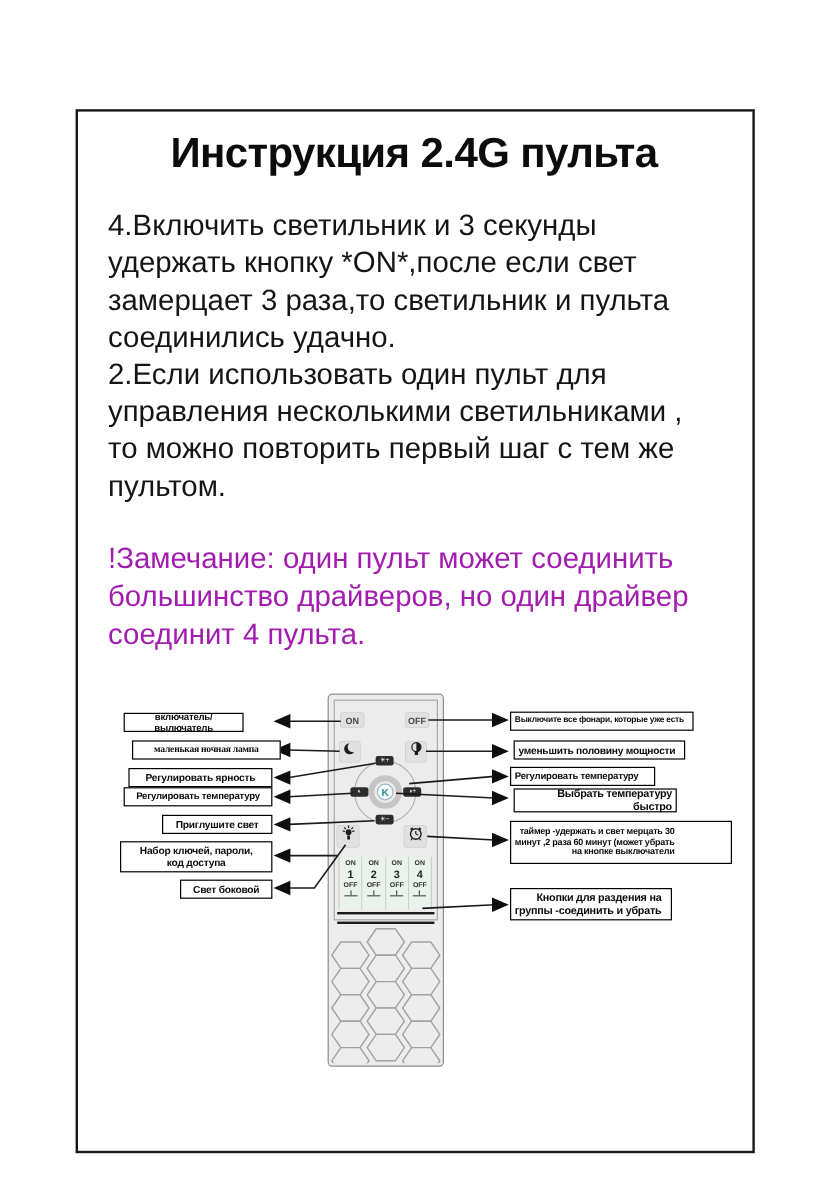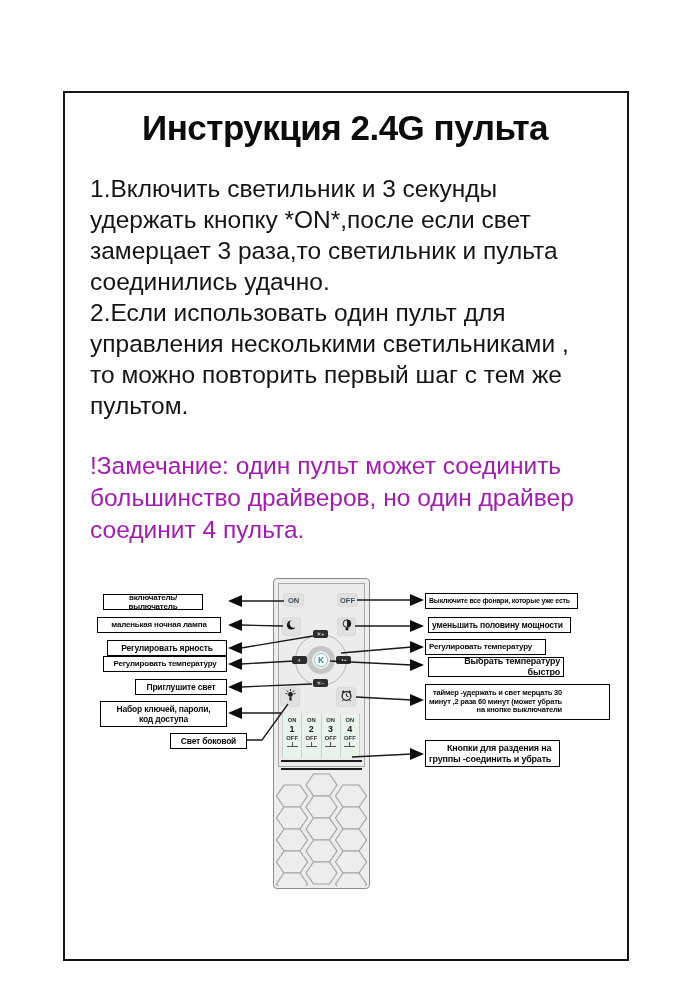--- a/index.html
+++ b/index.html
@@ -51,21 +51,21 @@
 </style>
 </head>
 <body>
 
 <div id="page">
 
   <div class="frame"></div>
 
   <div class="title">Инструкция 2.4G пульта</div>
 
-  <div class="bodytext">1.Включить светильник и 3 секунды
+  <div class="bodytext">4.Включить светильник и 3 секунды
 удержать кнопку *ON*,после если свет
 замерцает 3 раза,то светильник и пульта
 соединились удачно.
 2.Если использовать один пульт для
 управления несколькими светильниками ,
 то можно повторить первый шаг с тем же
 пультом.</div>
   <div class="notetext">!Замечание: один пульт может соединить
 большинство драйверов, но один драйвер
 соединит 4 пульта.</div>
@@ -215,27 +215,27 @@
       <polygon points="424,600 410,594 410,606"></polygon>
       <polygon points="424,626 410,620 410,632"></polygon>
       <polygon points="424,647 410,641 410,653"></polygon>
       <polygon points="424,665 410,659 410,671"></polygon>
       <polygon points="424,700 410,694 410,706"></polygon>
       <polygon points="424,754 410,748 410,760"></polygon>
     </g>
   </svg>
 
   <div class="callout cl-left" style="left:103px;top:594px;width:100px;height:16px;font-size:8px;">включатель/вылючатель</div>
-  <div class="callout cl-left" style="left:97px;top:617px;width:124px;height:16px;font-size:8px;">маленькая ночная лампа</div>
+  <div class="callout cl-left" style="left:110px;top:617px;width:124px;height:16px;font-size:8px;font-family:Liberation Serif, serif;">маленькая ночная лампа</div>
   <div class="callout cl-left" style="left:107px;top:640px;width:120px;height:16px;font-size:8.5px;">Регулировать ярность</div>
   <div class="callout cl-left" style="left:103px;top:656px;width:124px;height:16px;font-size:8px;">Регулировать температуру</div>
   <div class="callout cl-left" style="left:135px;top:679px;width:92px;height:16px;font-size:8.5px;">Приглушите свет</div>
   <div class="callout cl-left" style="left:100px;top:701px;width:127px;height:26px;font-size:8.5px;">Набор ключей, пароли,
 код доступа</div>
-  <div class="callout cl-left" style="left:150px;top:733px;width:77px;height:16px;font-size:8.5px;margin-left:20px;">Свет боковой</div>
+  <div class="callout cl-left" style="left:150px;top:733px;width:77px;height:16px;font-size:8.5px;">Свет боковой</div>
 
   <div class="callout cl-right" style="left:425px;top:593px;width:153px;height:16px;font-size:7px;">Выключите все фонари, которые уже есть</div>
   <div class="callout cl-right" style="left:428px;top:617px;width:143px;height:16px;font-size:8.5px;">уменьшить половину мощности</div>
   <div class="callout cl-right" style="left:425px;top:639px;width:121px;height:16px;font-size:8px;">Регулировать температуру</div>
   <div class="callout cl-right" style="left:428px;top:657px;width:136px;height:20px;font-size:9px;">Выбрать температуру быстро</div>
   <div class="callout cl-right" style="left:425px;top:684px;width:185px;height:36px;font-size:7.5px;">таймер -удержать и свет мерцать 30
 минут ,2 раза 60 минут (может убрать
 на кнопке выключатели</div>
   <div class="callout cl-right" style="left:425px;top:740px;width:135px;height:27px;font-size:9px;">Кнопки для раздения на
 группы -соединить и убрать</div>

